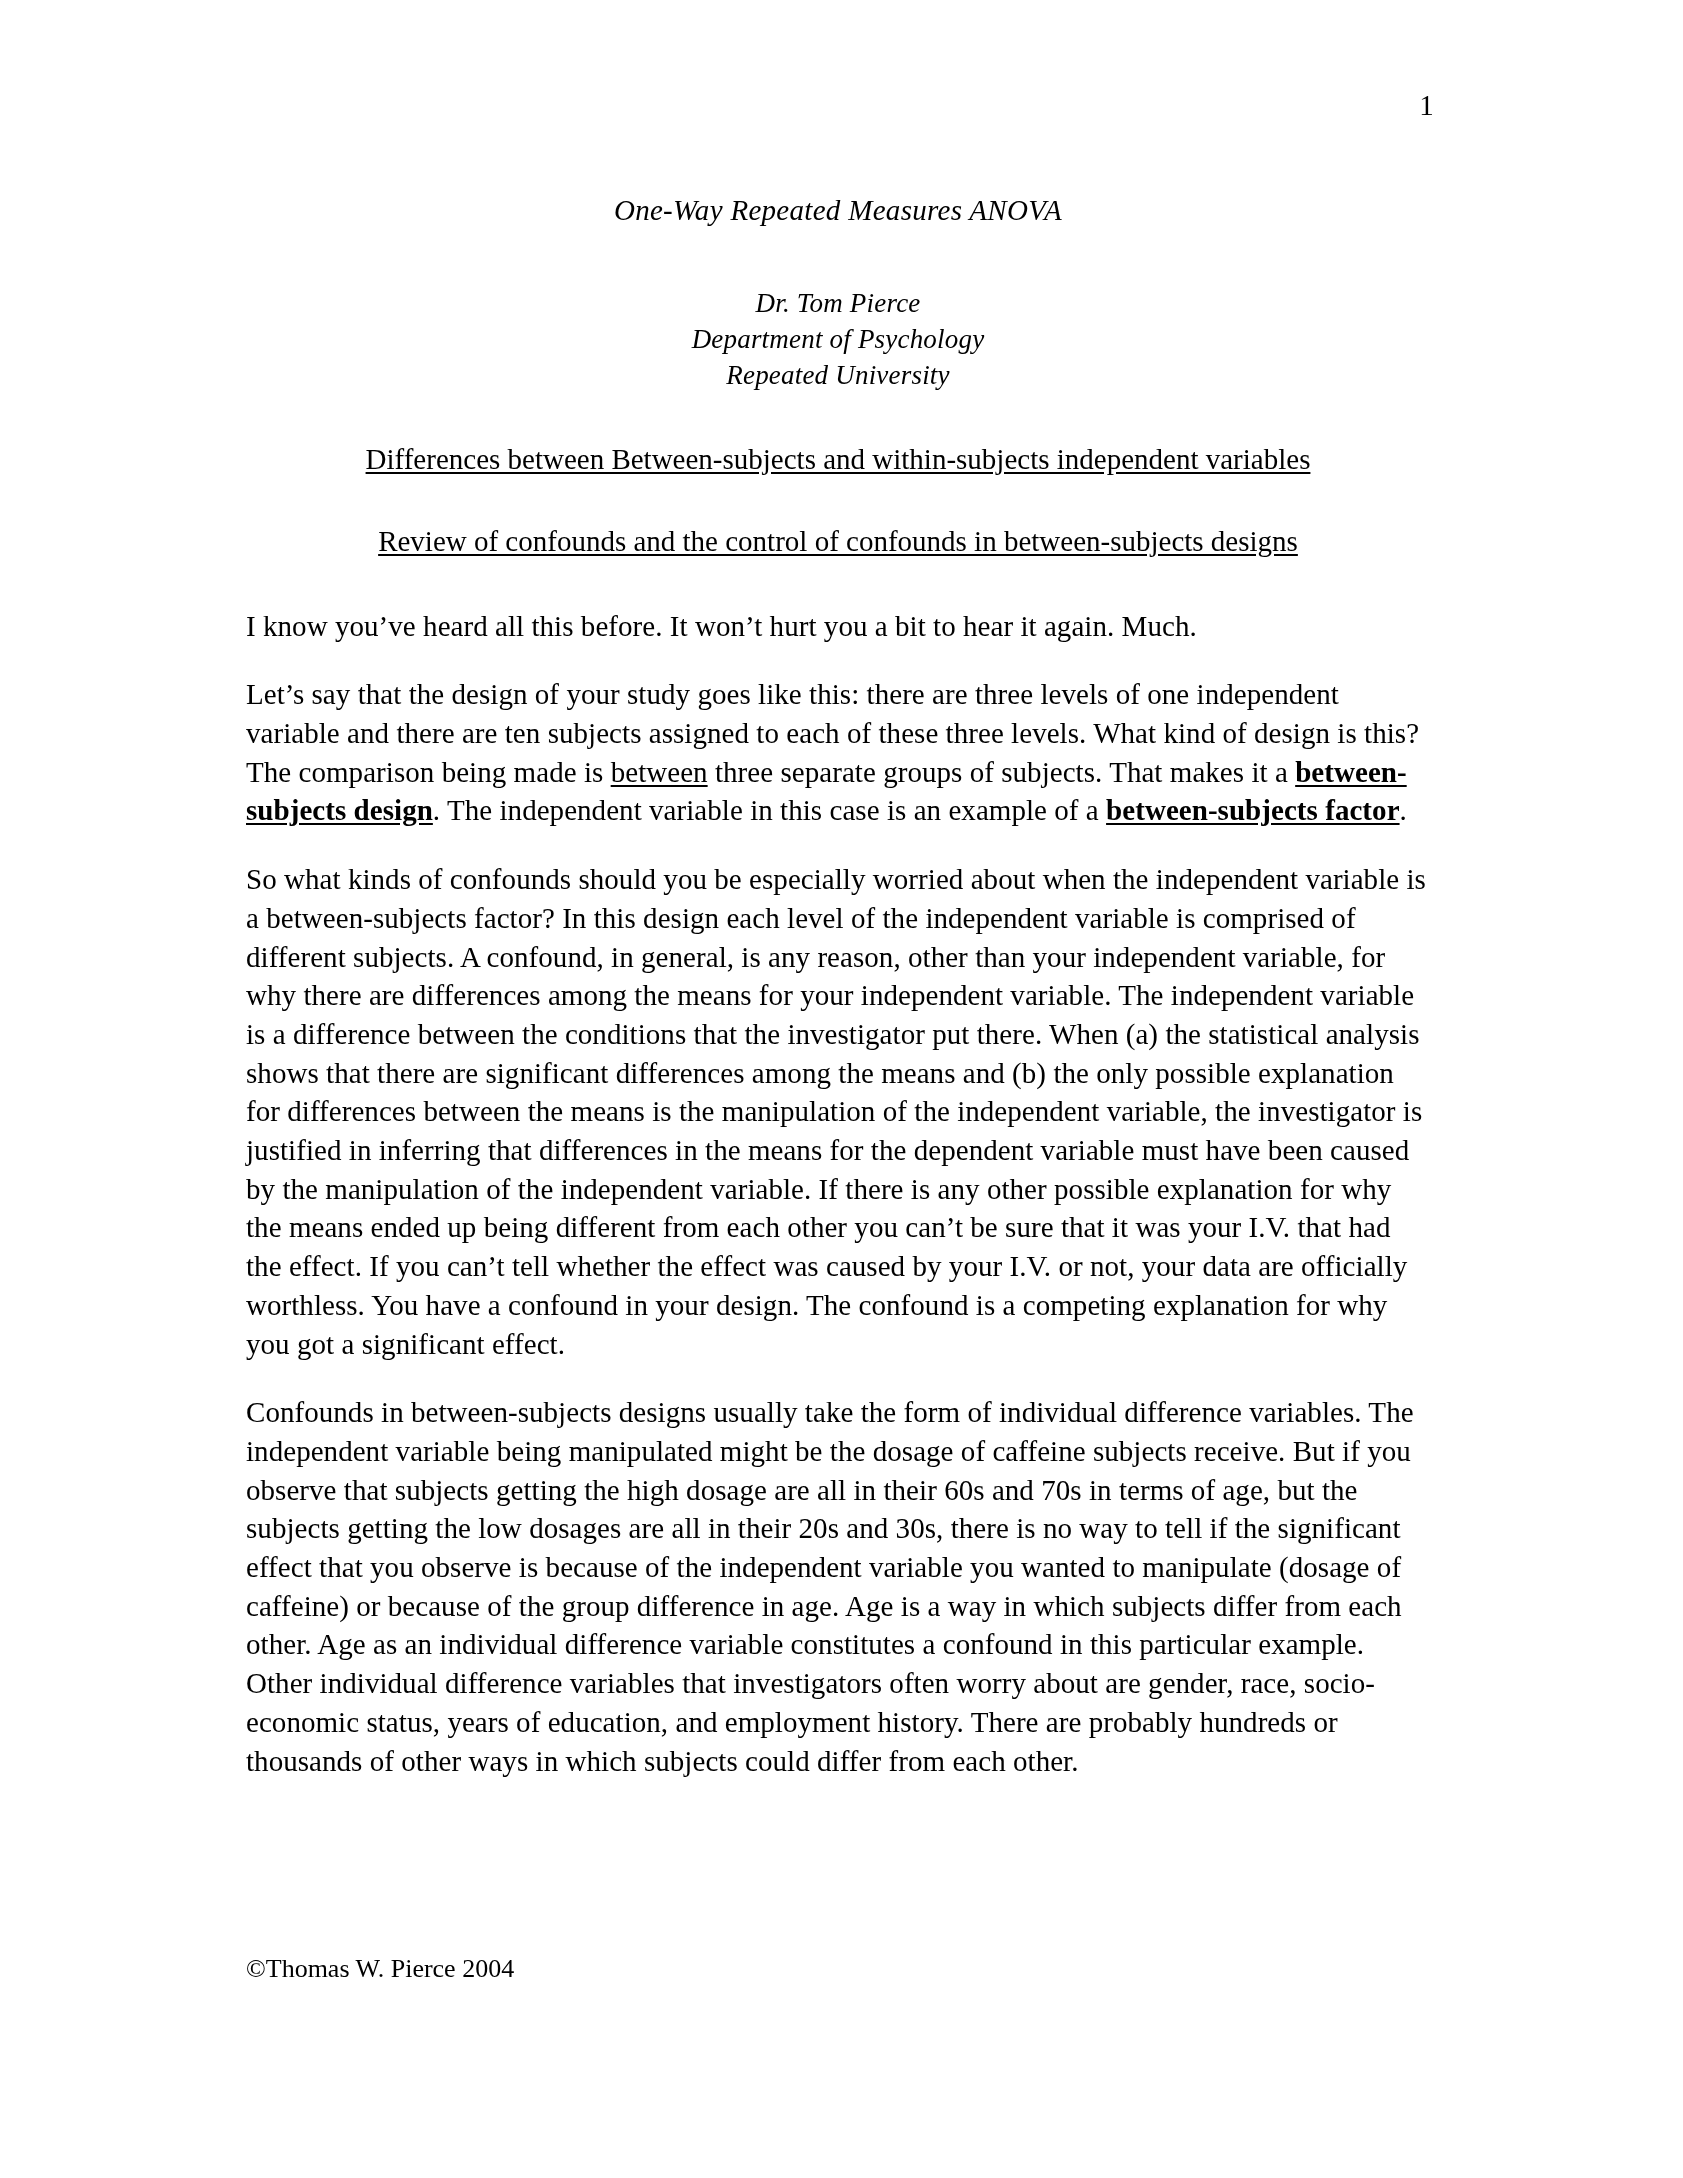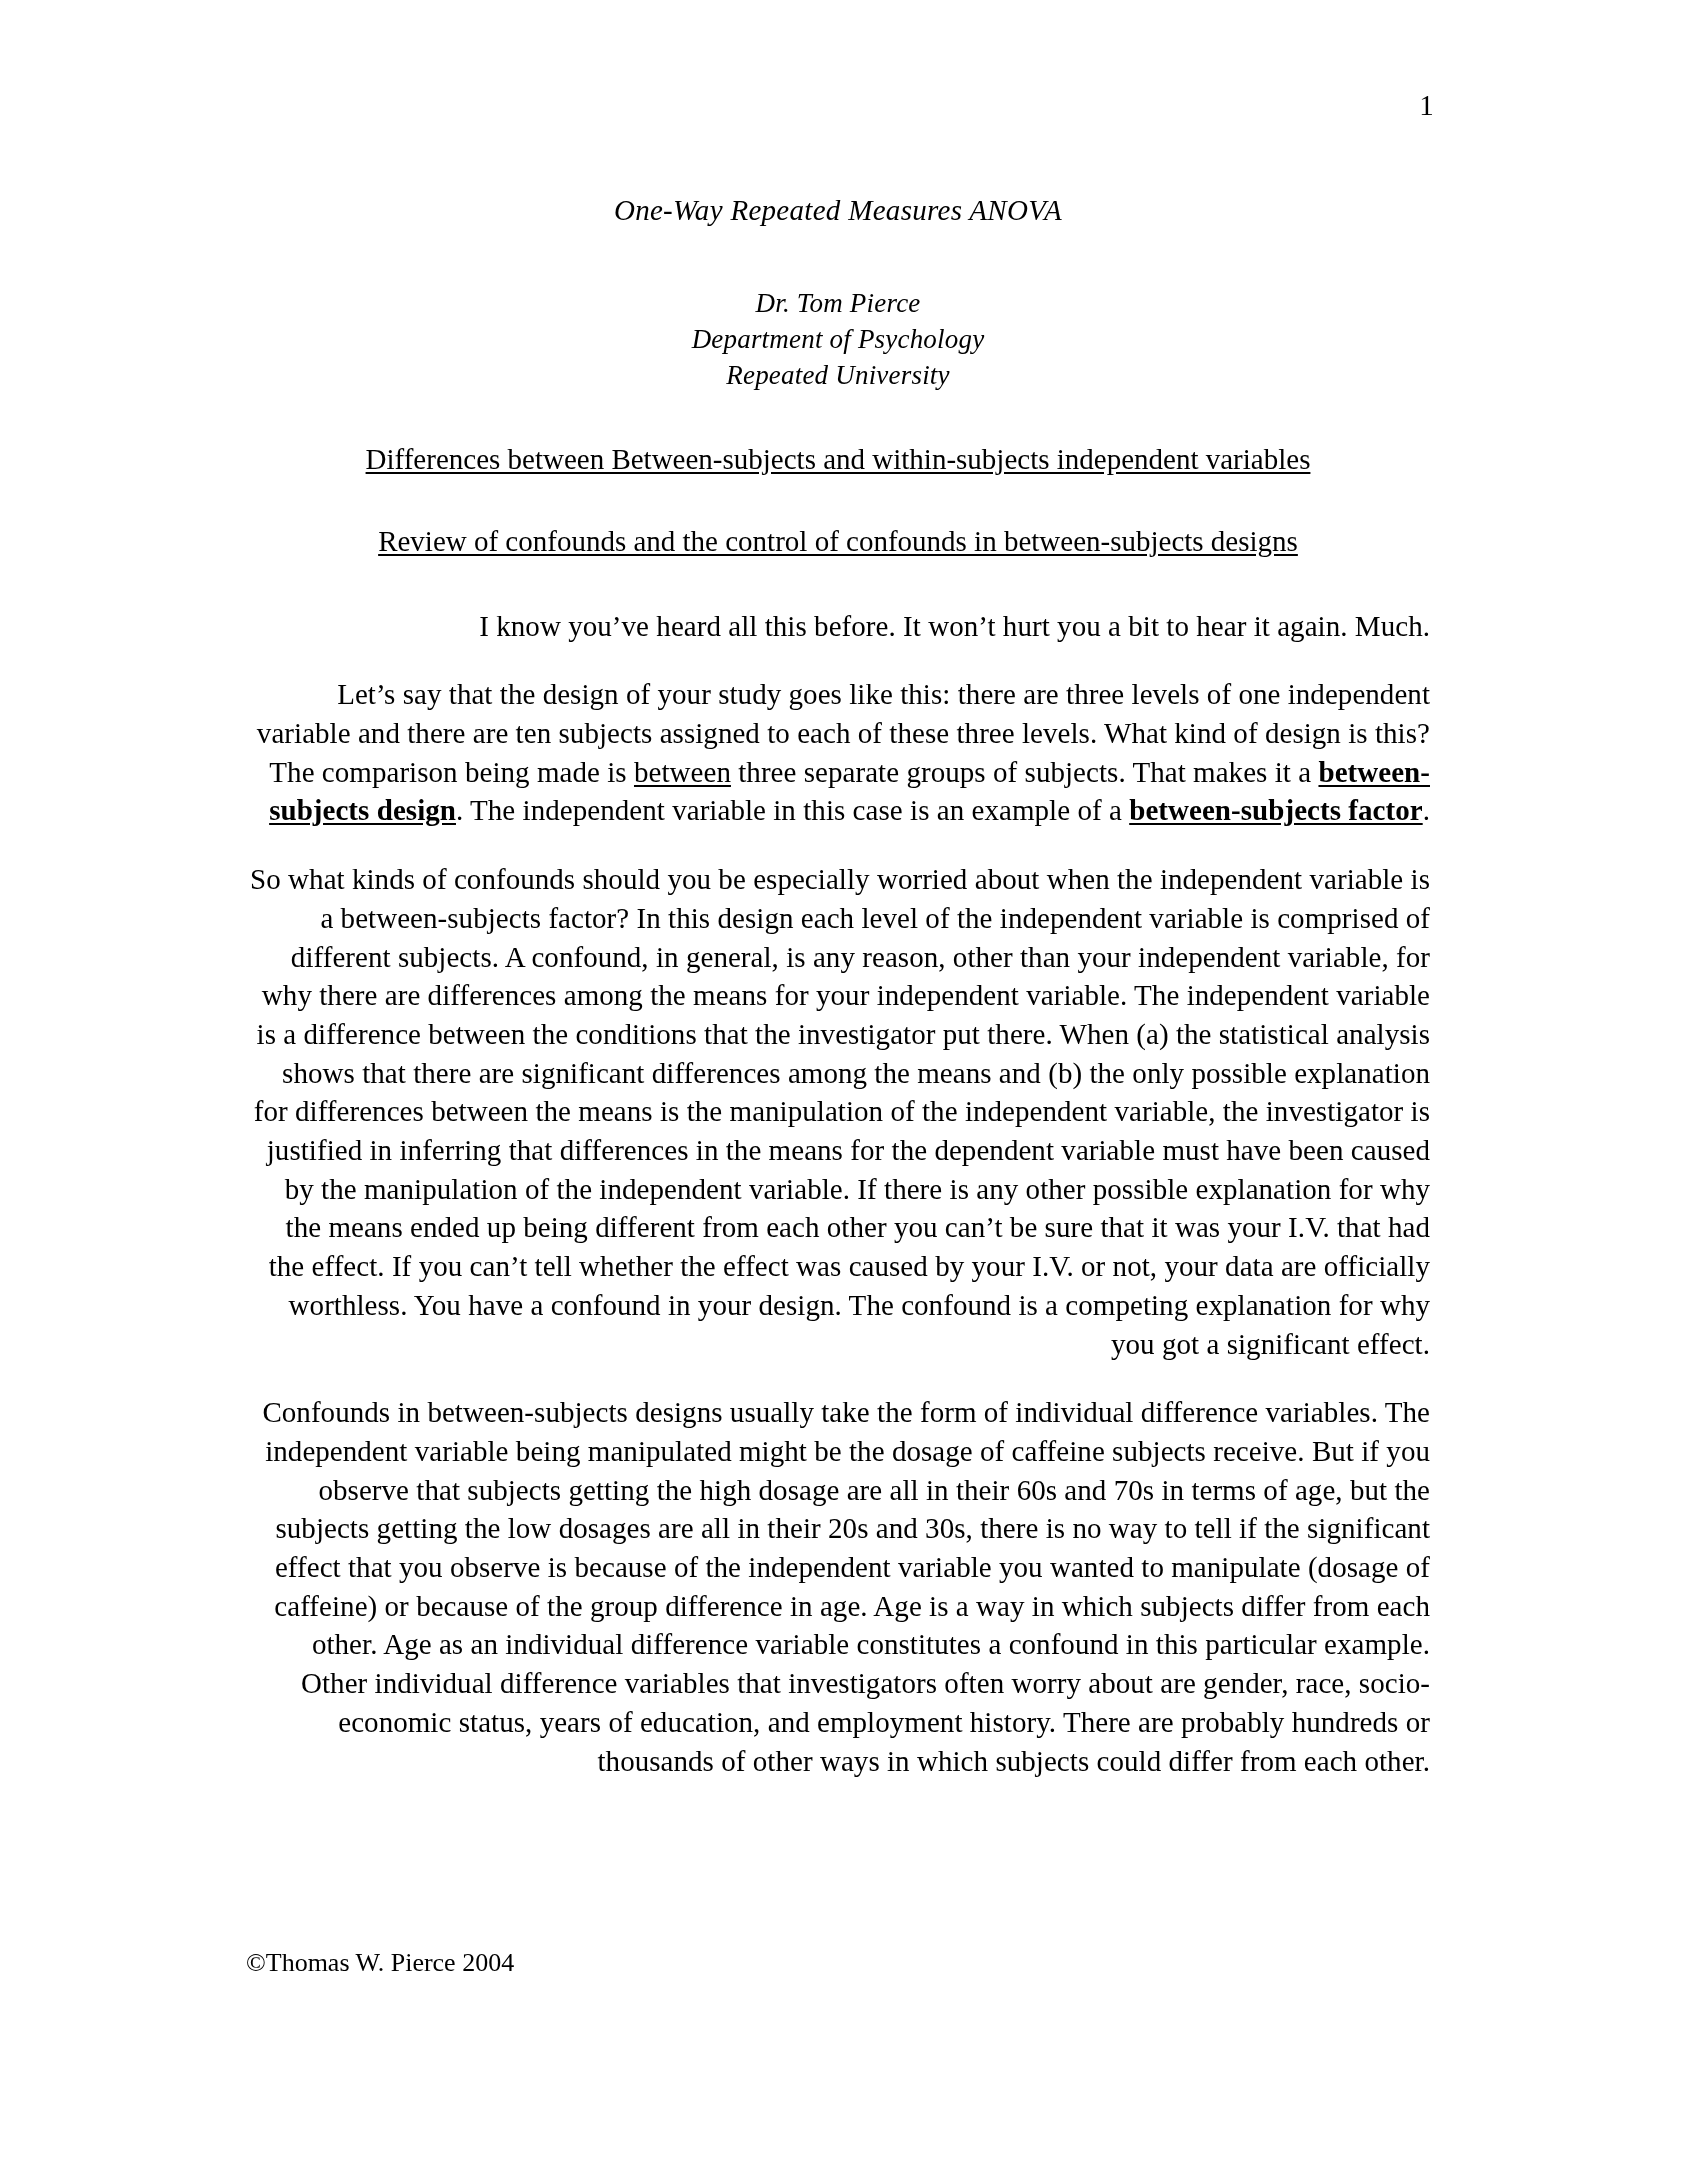--- a/index.html
+++ b/index.html
@@ -81,37 +81,37 @@
   .heading-2 {
     text-align: center;
     margin-top: 44px;
   }
 
   
   p.body {
     font-size: 29px;
     line-height: 1.335;
     margin: 0 0 30px 0;
-    text-align: right;
+    text-align: left;
     letter-spacing: 0.05px;
   }
   p.body.first { margin-top: 46px; }
 
   .u-inline { text-decoration: underline; text-underline-offset: 3px; }
   .bu-inline {
     font-weight: bold;
     text-decoration: underline;
     text-underline-offset: 3px;
   }
 
   
   .footer {
     position: absolute;
     left: 246px;
-    bottom: 200px;
+    bottom: 194px;
     font-size: 26px;
     line-height: 1.2;
     text-align: center;
   }
 </style>
 </head>
 <body>
 
 <div class="page">
 

